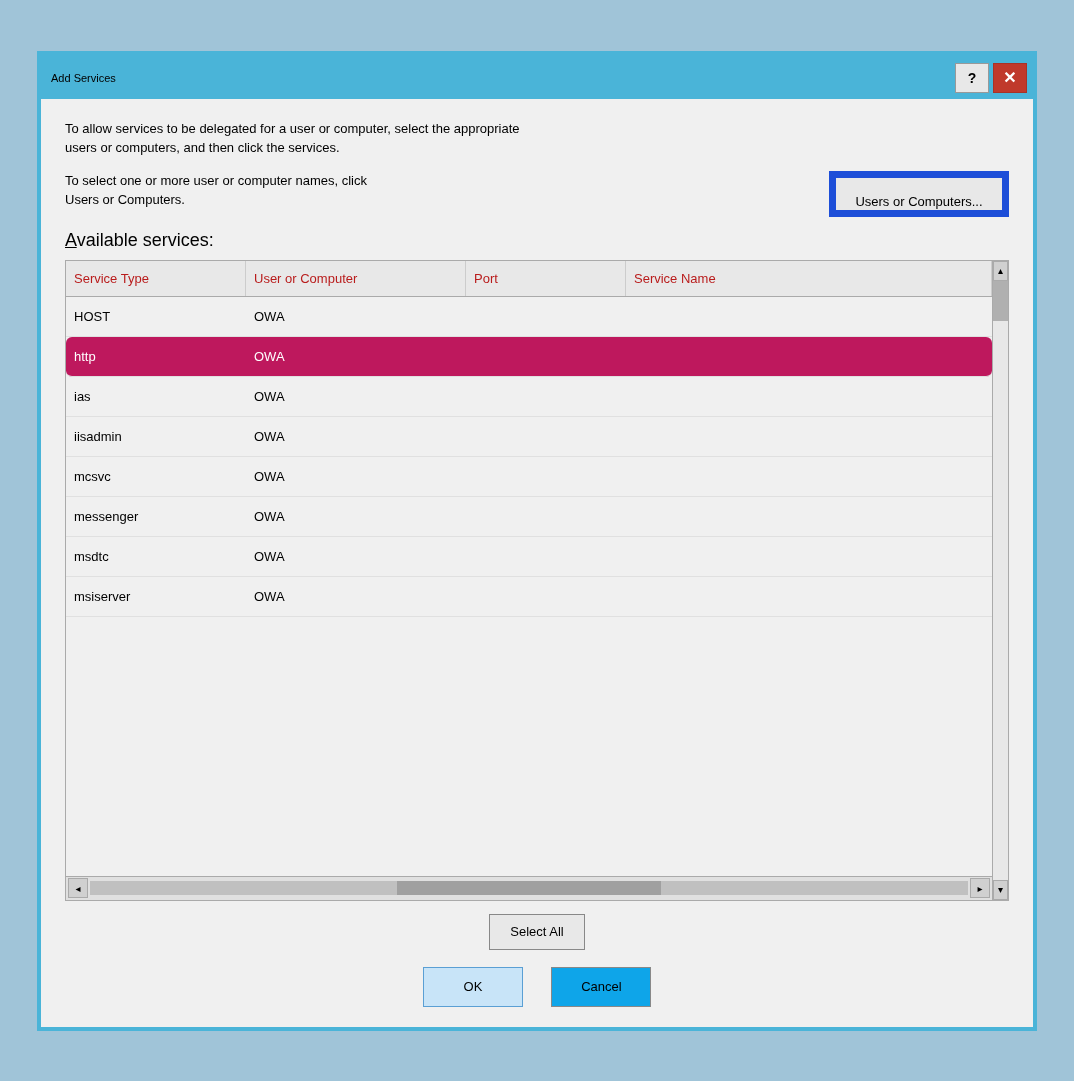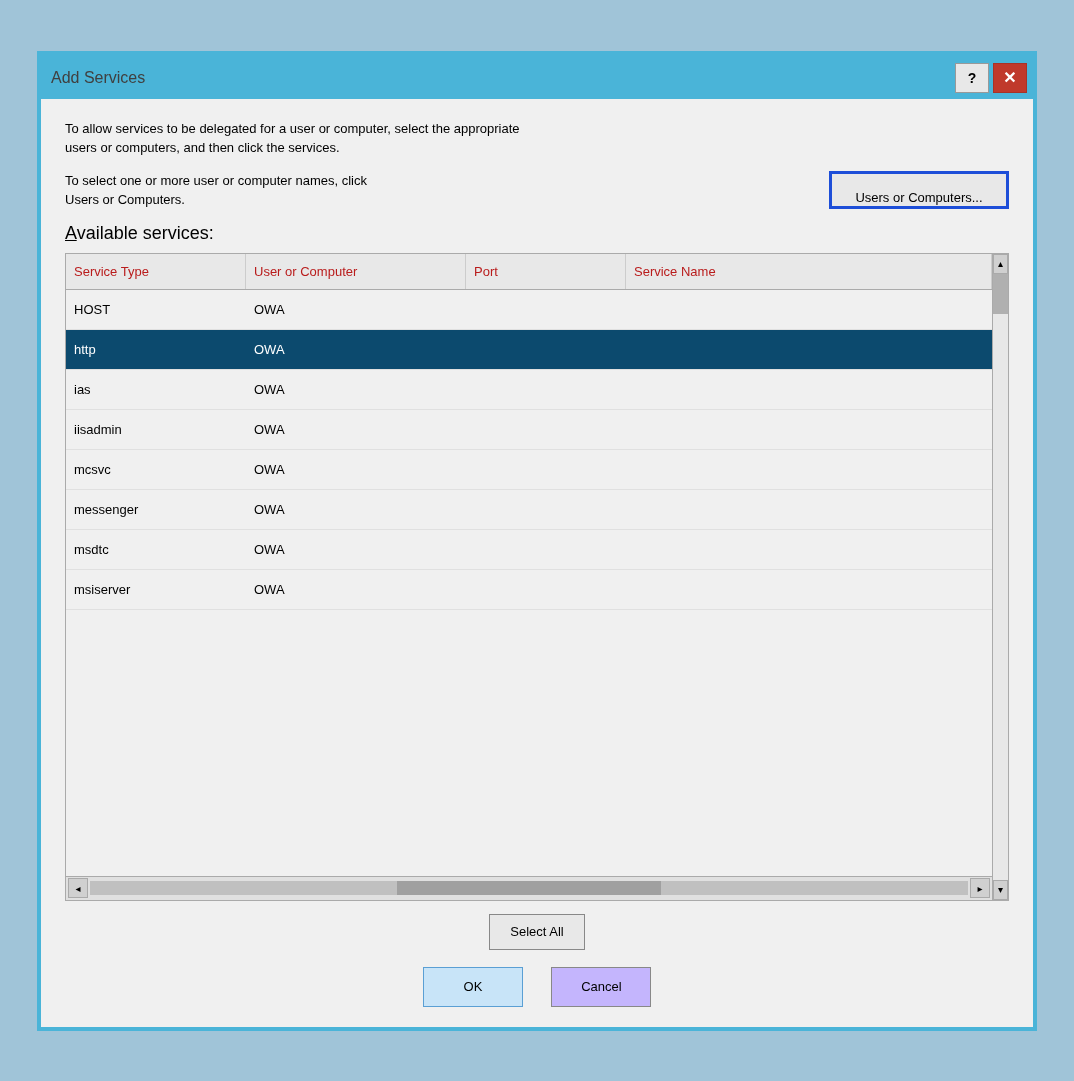--- a/index.html
+++ b/index.html
@@ -30,22 +30,22 @@
     .title-bar {
       background: #4ab4d8;
       display: flex;
       align-items: center;
       justify-content: space-between;
       padding: 6px 6px 4px 10px;
       height: 44px;
     }
 
     .title-bar-title {
-      color: #404040;
-      font-size: 16px;
+      color: #000000;
+      font-size: 11px;
       font-weight: 400;
     }
 
     .title-bar-buttons {
       display: flex;
       gap: 4px;
     }
 
     .title-btn {
       width: 34px;
@@ -93,21 +93,21 @@
     .users-or-computers-text {
       font-size: 13px;
       color: #000;
       line-height: 1.5;
       flex: 1;
     }
 
     .users-or-computers-btn {
       padding: 16px 14px;
       background: #e8e8e8;
-      border: 3px solid #1d4ed8;
+      border: 7px solid #1d4ed8;
       font-size: 13px;
       cursor: pointer;
       white-space: nowrap;
       min-width: 180px;
       height: 28px;
     }
 
     .available-services-label {
       font-size: 18px;
       color: #000;
@@ -140,22 +140,23 @@
       overflow-y: auto;
     }
 
     .table-row {
       display: flex;
       min-height: 34px;
       border-bottom: 1px solid #e0e0e0;
     }
 
     .table-row.selected {
-      background: #0c4a6e;
+      background: #be185d;
       color: white;
+      border-radius: 6px;
     }
 
     .table-cell {
       padding: 12px 8px;
       font-size: 13px;
       display: flex;
       align-items: center;
     }
 
     .table-cell.col-service-type { width: 180px; }
@@ -228,21 +229,21 @@
       background: #c8e4f8;
       border: 1px solid #5a9fd4;
       font-size: 13px;
       cursor: pointer;
       min-width: 100px;
       height: 40px;
     }
 
     .cancel-btn {
       padding: 8px 24px;
-      background: #c4b5fd;
+      background: #0ea5e9;
       border: 1px solid #888;
       font-size: 13px;
       cursor: pointer;
       min-width: 100px;
       height: 40px;
       margin-left: 12px;
     }
 
     .vertical-scrollbar {
       width: 16px;

